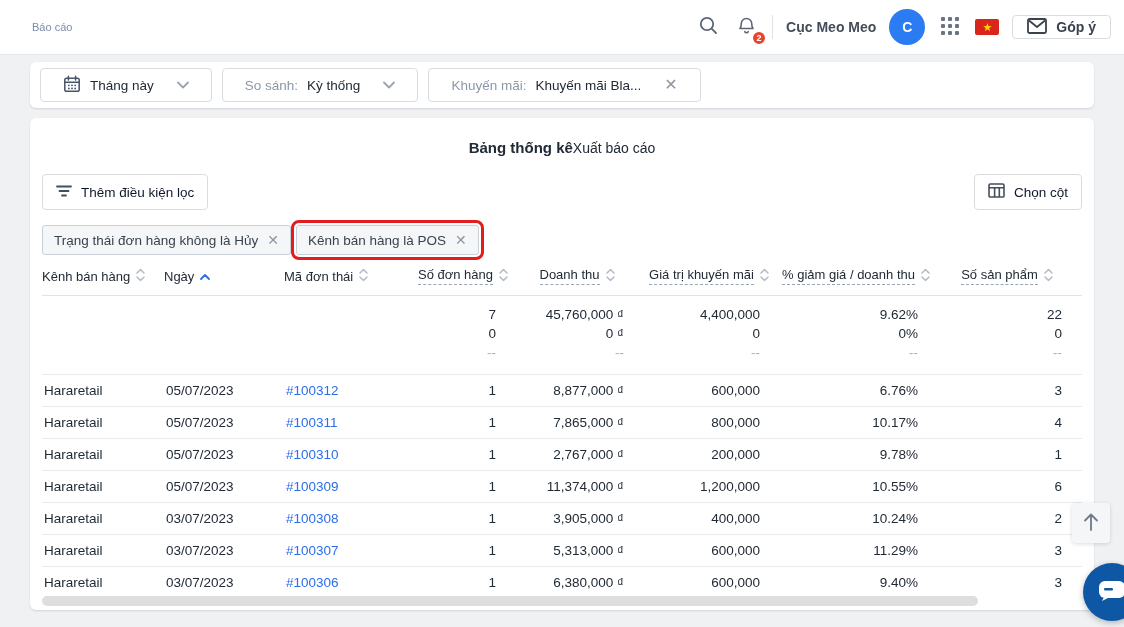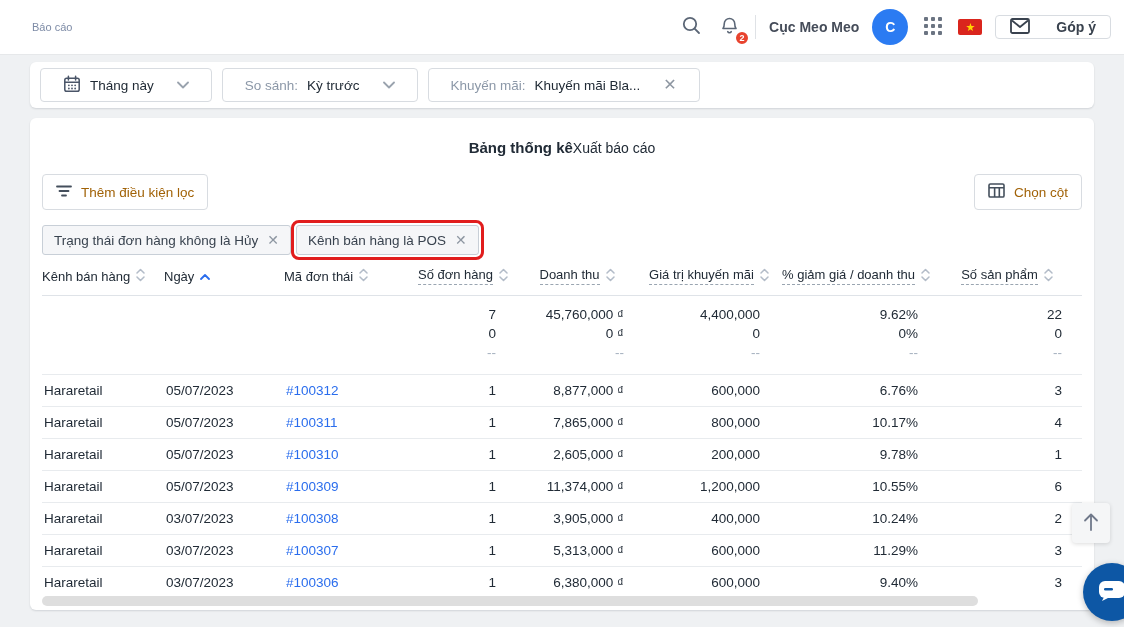--- a/index.html
+++ b/index.html
@@ -27,21 +27,21 @@
   }
   .v-divider { width:1px; height:24px; background:#dfe2e6; }
   .username { font-weight:bold; font-size:14px; color:#454c59; }
   .avatar {
     width:36px; height:36px; border-radius:50%; background:#2b7bf2; color:#fff;
     font-weight:bold; font-size:14px; display:flex; align-items:center; justify-content:center; cursor:pointer;
   }
   .flag { width:24px; height:16px; background:#da251d; border-radius:2px;
     display:flex; align-items:center; justify-content:center; color:#ffd500; font-size:11px; line-height:1; }
   .feedback-btn {
-    display:flex; align-items:center; gap:26px; height:22px; padding:11px 14px;
+    display:flex; align-items:center; gap:9px; height:22px; padding:11px 14px;
     background:#fff; border:1px solid #d8dce1; border-radius:4px;
     font-size:14px; font-weight:bold; color:#39424e; cursor:pointer;
     font-family:inherit;
   }
   
   .filter-card {
     margin:7px 30px 0; height:46px; background:#fff; border-radius:6px;
     box-shadow:0 1px 2px rgba(31,38,50,.14);
     display:flex; align-items:center; gap:10px; padding:0 10px;
   }
@@ -58,21 +58,21 @@
     margin:10px 30px 0; height:492px; background:#fff; border-radius:6px;
     box-shadow:0 1px 2px rgba(31,38,50,.14); padding:0 12px; position:relative;
   }
   .card-head { display:flex; justify-content:center; align-items:center; padding:21px 2px 0; }
   .card-title { font-weight:bold; font-size:15px; color:#212b36; }
   .export-link { font-size:14px; color:#212b36; cursor:pointer; }
   .toolbar { display:flex; justify-content:space-between; margin-top:18px; }
   .btn {
     display:flex; align-items:center; gap:9px; height:36px; padding:0 13px;
     background:#fff; border:1px solid #d8dce1; border-radius:4px;
-    font-size:13.5px; color:#a16207; cursor:pointer; font-family:inherit;
+    font-size:13.5px; color:#0f172a; cursor:pointer; font-family:inherit;
   }
   .chips { display:flex; align-items:center; gap:5px; margin-top:13px; height:34px; }
   .chip {
     display:flex; align-items:center; gap:9px; height:30px; padding:0 11px;
     background:#f5f6f8; border:1px solid #c8cfd7; border-radius:3px;
     font-size:13.5px; color:#39434f;
   }
   .chip.highlighted { outline:3px solid #e11d1d; outline-offset:2px; }
   .chip .chip-x { color:#8d96a1; font-size:14px; cursor:pointer; line-height:1; }
   
@@ -176,21 +176,21 @@
     </span>
     <span>Tháng này</span>
     <span class="chev">
       <svg width="12" height="8" viewBox="0 0 12 8" fill="none">
           <path d="M1 1.5 6 6.5 11 1.5" stroke="#9aa3ae" stroke-width="1.8" stroke-linecap="round" stroke-linejoin="round"></path>
         </svg>
     </span>
   </button>
   <button class="fctrl">
     <span class="flabel">So sánh:</span>
-    <span>Kỳ trước</span>
+    <span>Kỳ thống</span>
     <span class="chev">
       <svg width="12" height="8" viewBox="0 0 12 8" fill="none">
           <path d="M1 1.5 6 6.5 11 1.5" stroke="#9aa3ae" stroke-width="1.8" stroke-linecap="round" stroke-linejoin="round"></path>
         </svg>
     </span>
   </button>
   <div class="fctrl">
     <span class="flabel">Khuyến mãi:</span>
     <span>Khuyến mãi Bla...</span>
     <span class="fx">✕</span>
@@ -369,21 +369,21 @@
           <td class="right">7,865,000 ₫</td>
           <td class="right">800,000</td>
           <td class="right">10.17%</td>
           <td class="right">4</td>
         </tr>
         <tr class="data-row">
           <td class="left">Hararetail</td>
           <td class="left">05/07/2023</td>
           <td class="left"><span class="order-link">#100310</span></td>
           <td class="right">1</td>
-          <td class="right">2,605,000 ₫</td>
+          <td class="right">2,767,000 ₫</td>
           <td class="right">200,000</td>
           <td class="right">9.78%</td>
           <td class="right">1</td>
         </tr>
         <tr class="data-row">
           <td class="left">Hararetail</td>
           <td class="left">05/07/2023</td>
           <td class="left"><span class="order-link">#100309</span></td>
           <td class="right">1</td>
           <td class="right">11,374,000 ₫</td>

